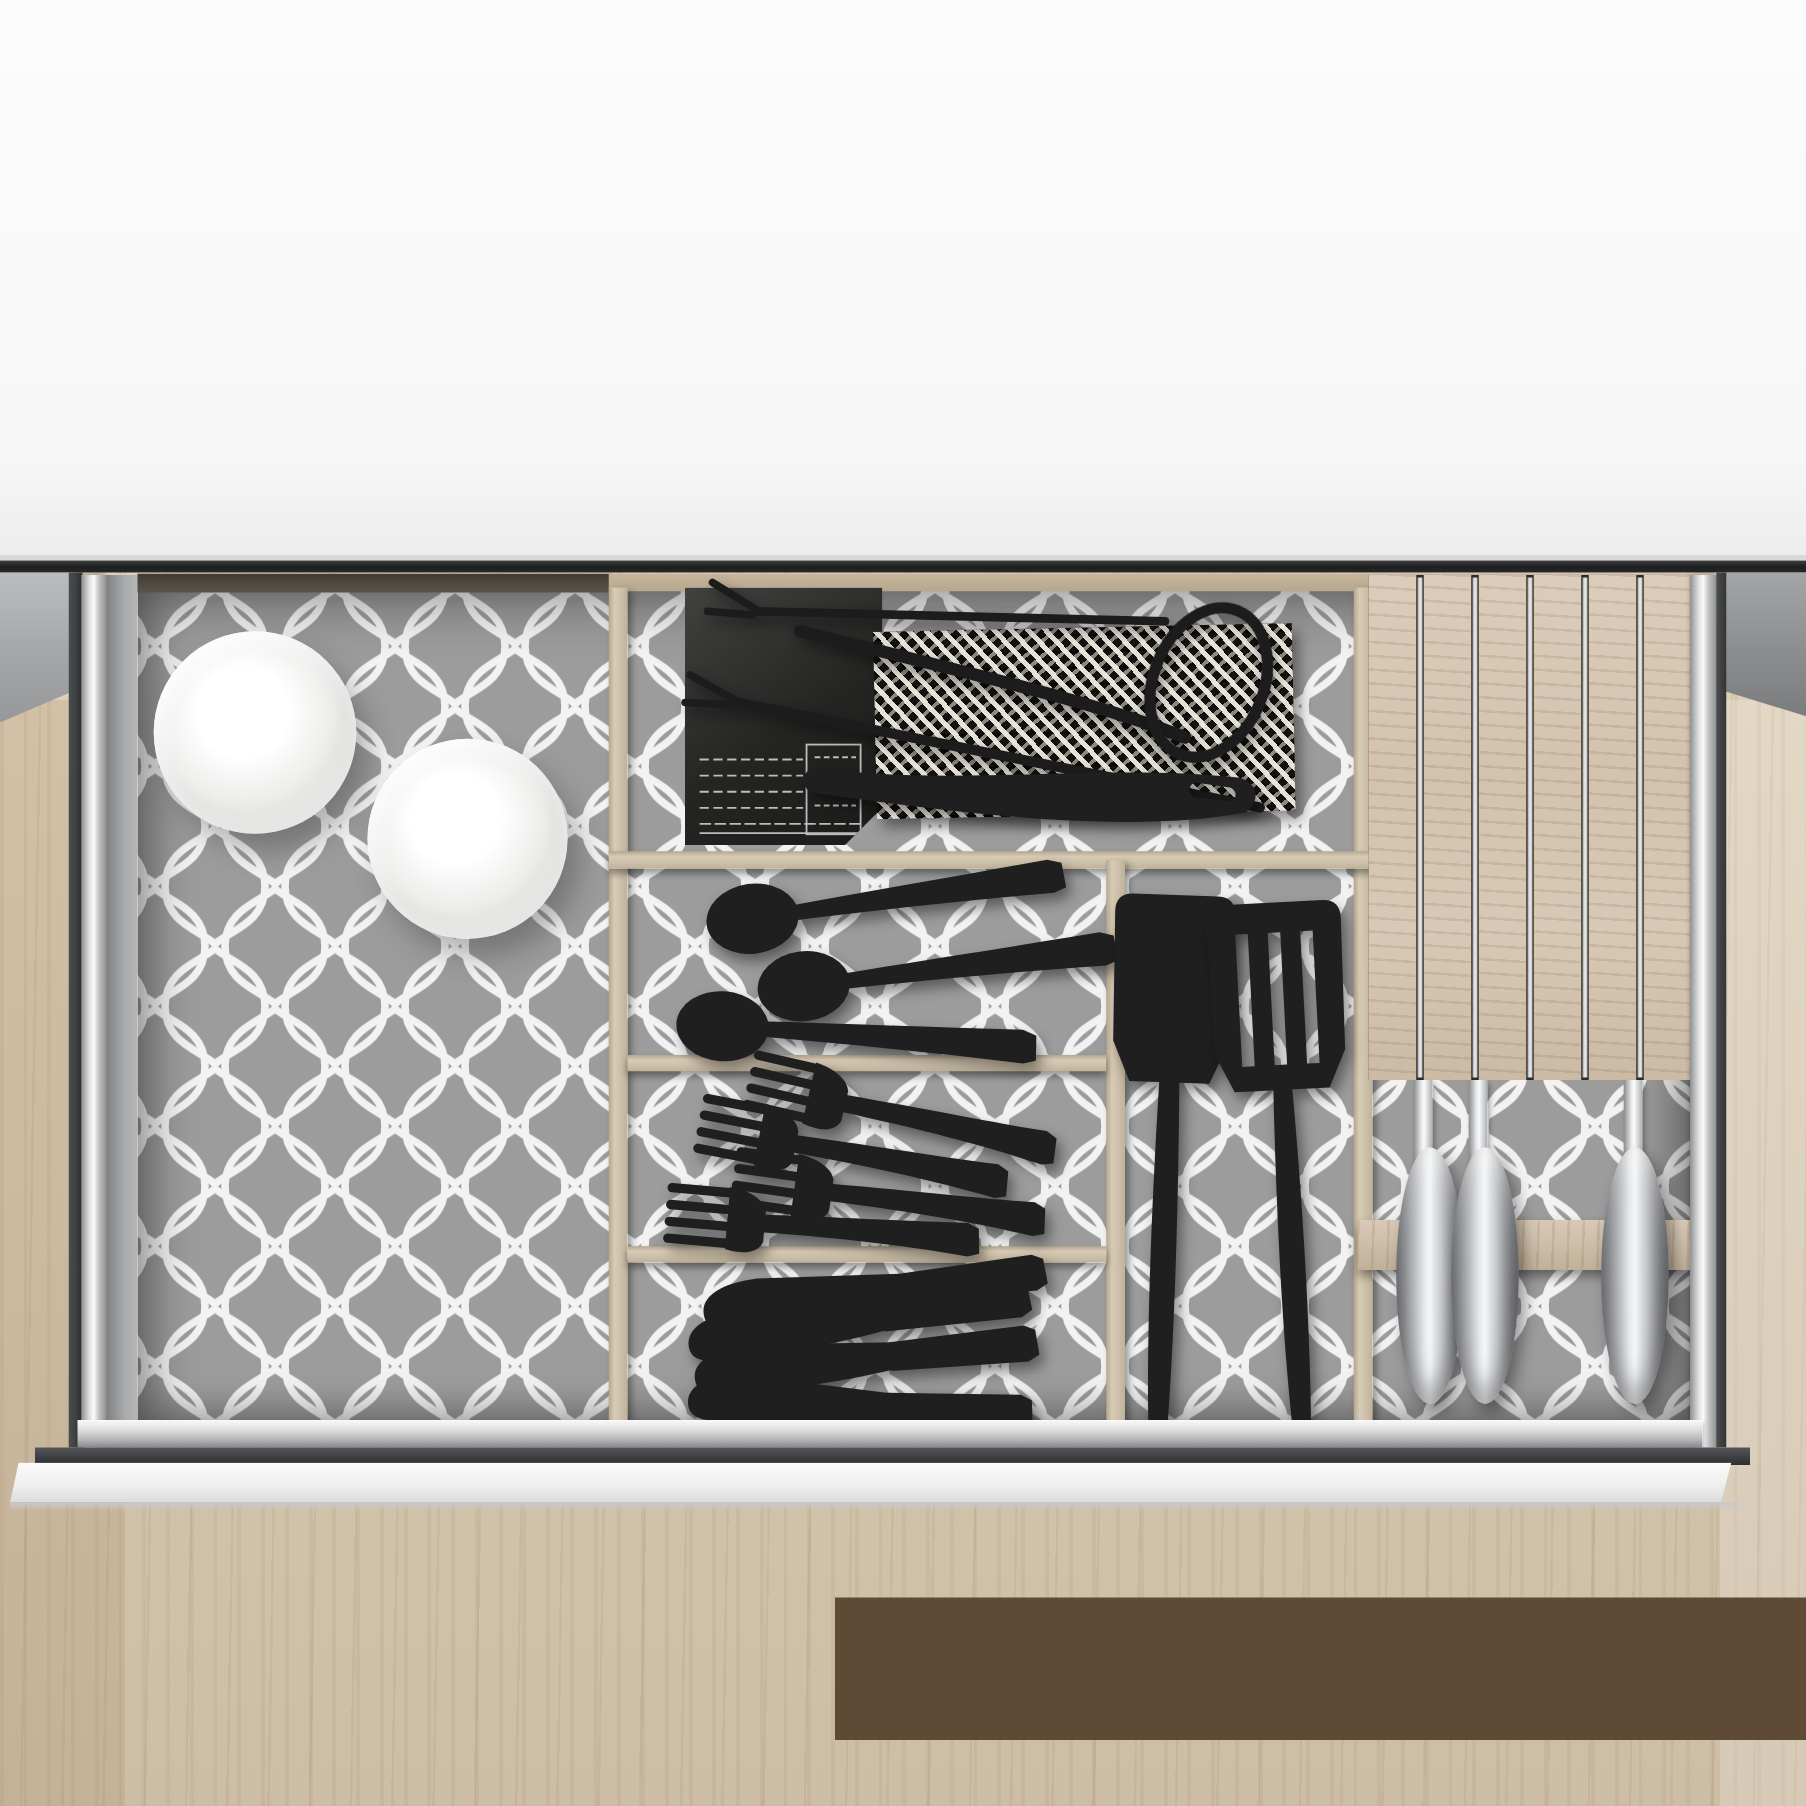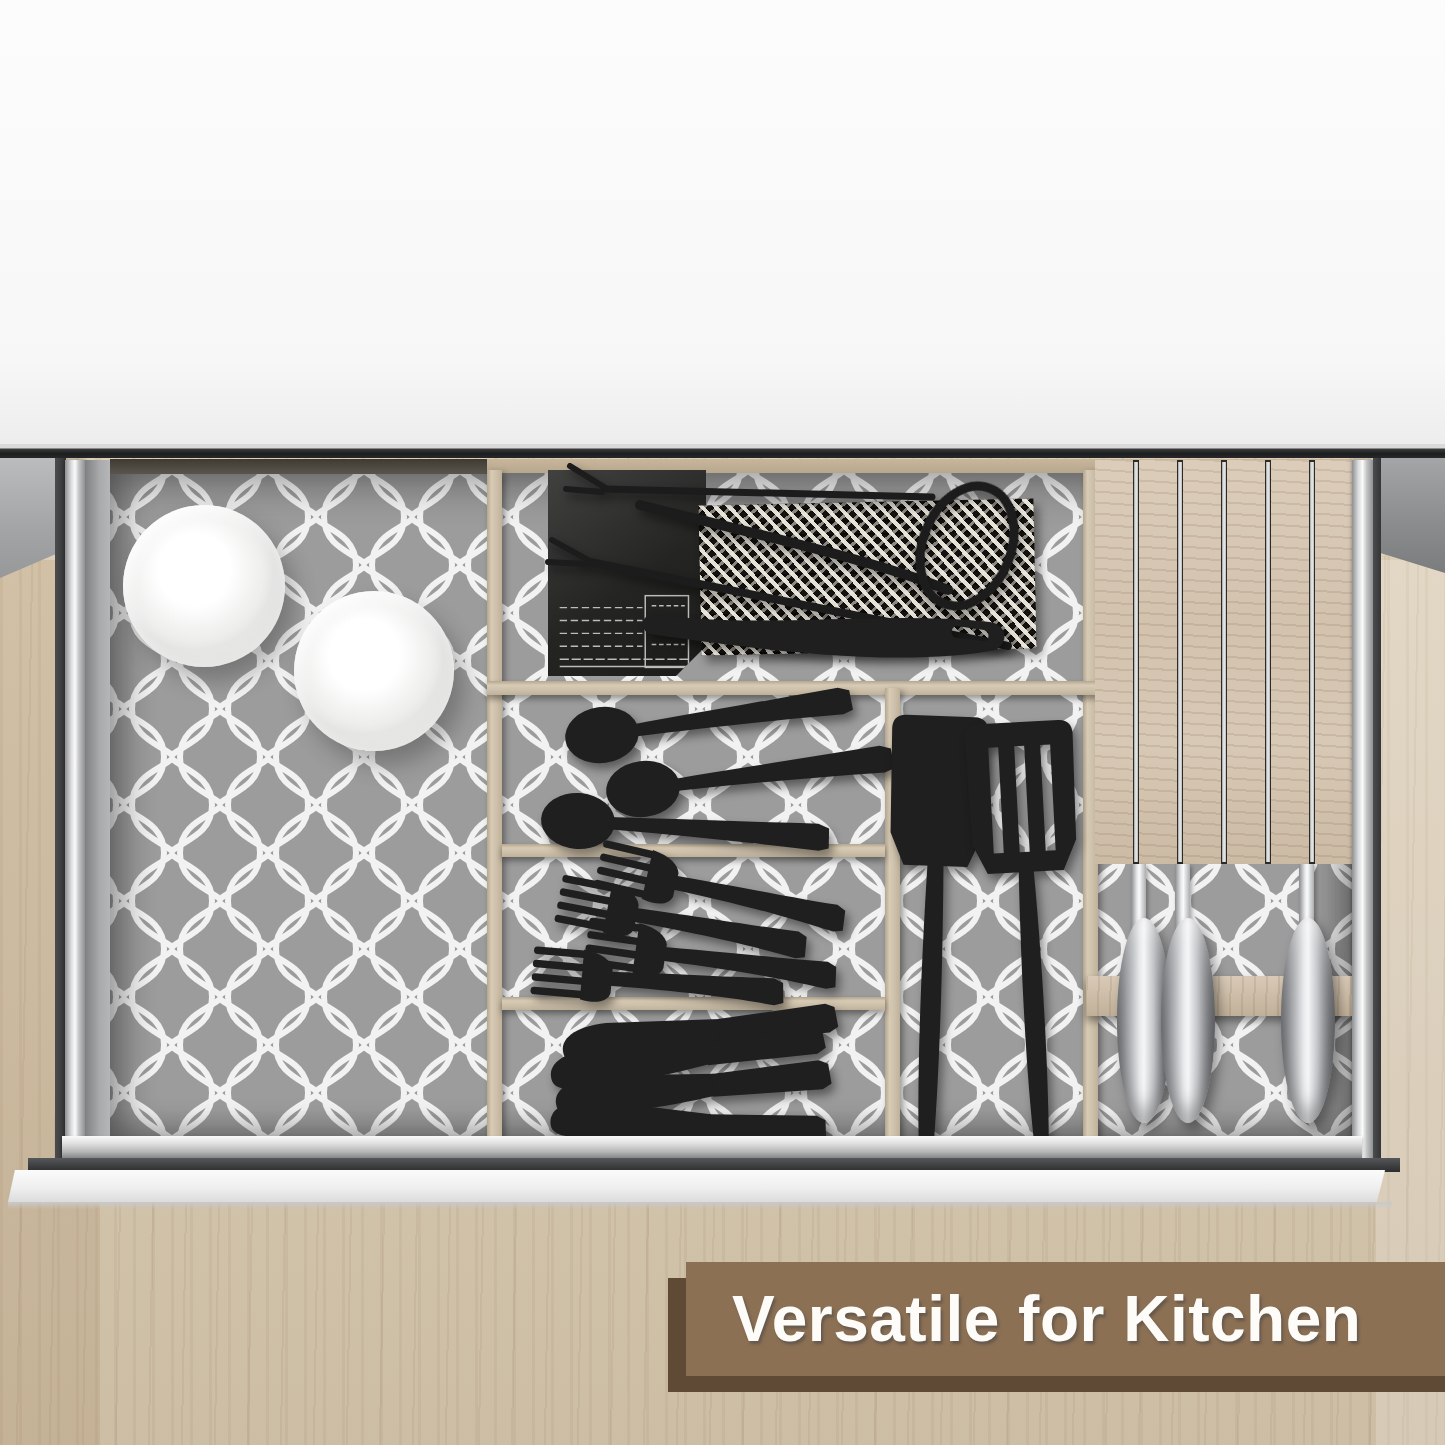--- a/index.html
+++ b/index.html
@@ -253,17 +253,14 @@
 
   <div class="abs rail-v" style="left:1352px;top:460px;width:21px;height:698px;"></div>
   <div class="abs side-dark" style="left:1373px;top:458px;width:8px;height:700px;"></div>
 
   <div class="abs rail-bottom" style="left:62px;top:1136px;width:1300px;height:22px;"></div>
   <div class="abs front-dark" style="left:28px;top:1158px;width:1372px;height:14px;"></div>
   <div class="abs front-white" style="left:8px;top:1170px;width:1384px;height:32px;"></div>
   <div class="abs front-underline" style="left:8px;top:1202px;width:1384px;height:7px;"></div>
 
   <div class="abs banner-shadow" style="left:668px;top:1278px;width:777px;height:114px;"></div>
-  <div class="abs banner" style="left:686px;top:1262px;width:759px;height:114px;background:#8c7054;">
-    <span class="banner-label">Versatile for Kitchen</span>
-  </div>
 
 </div>
 
 </body></html>

